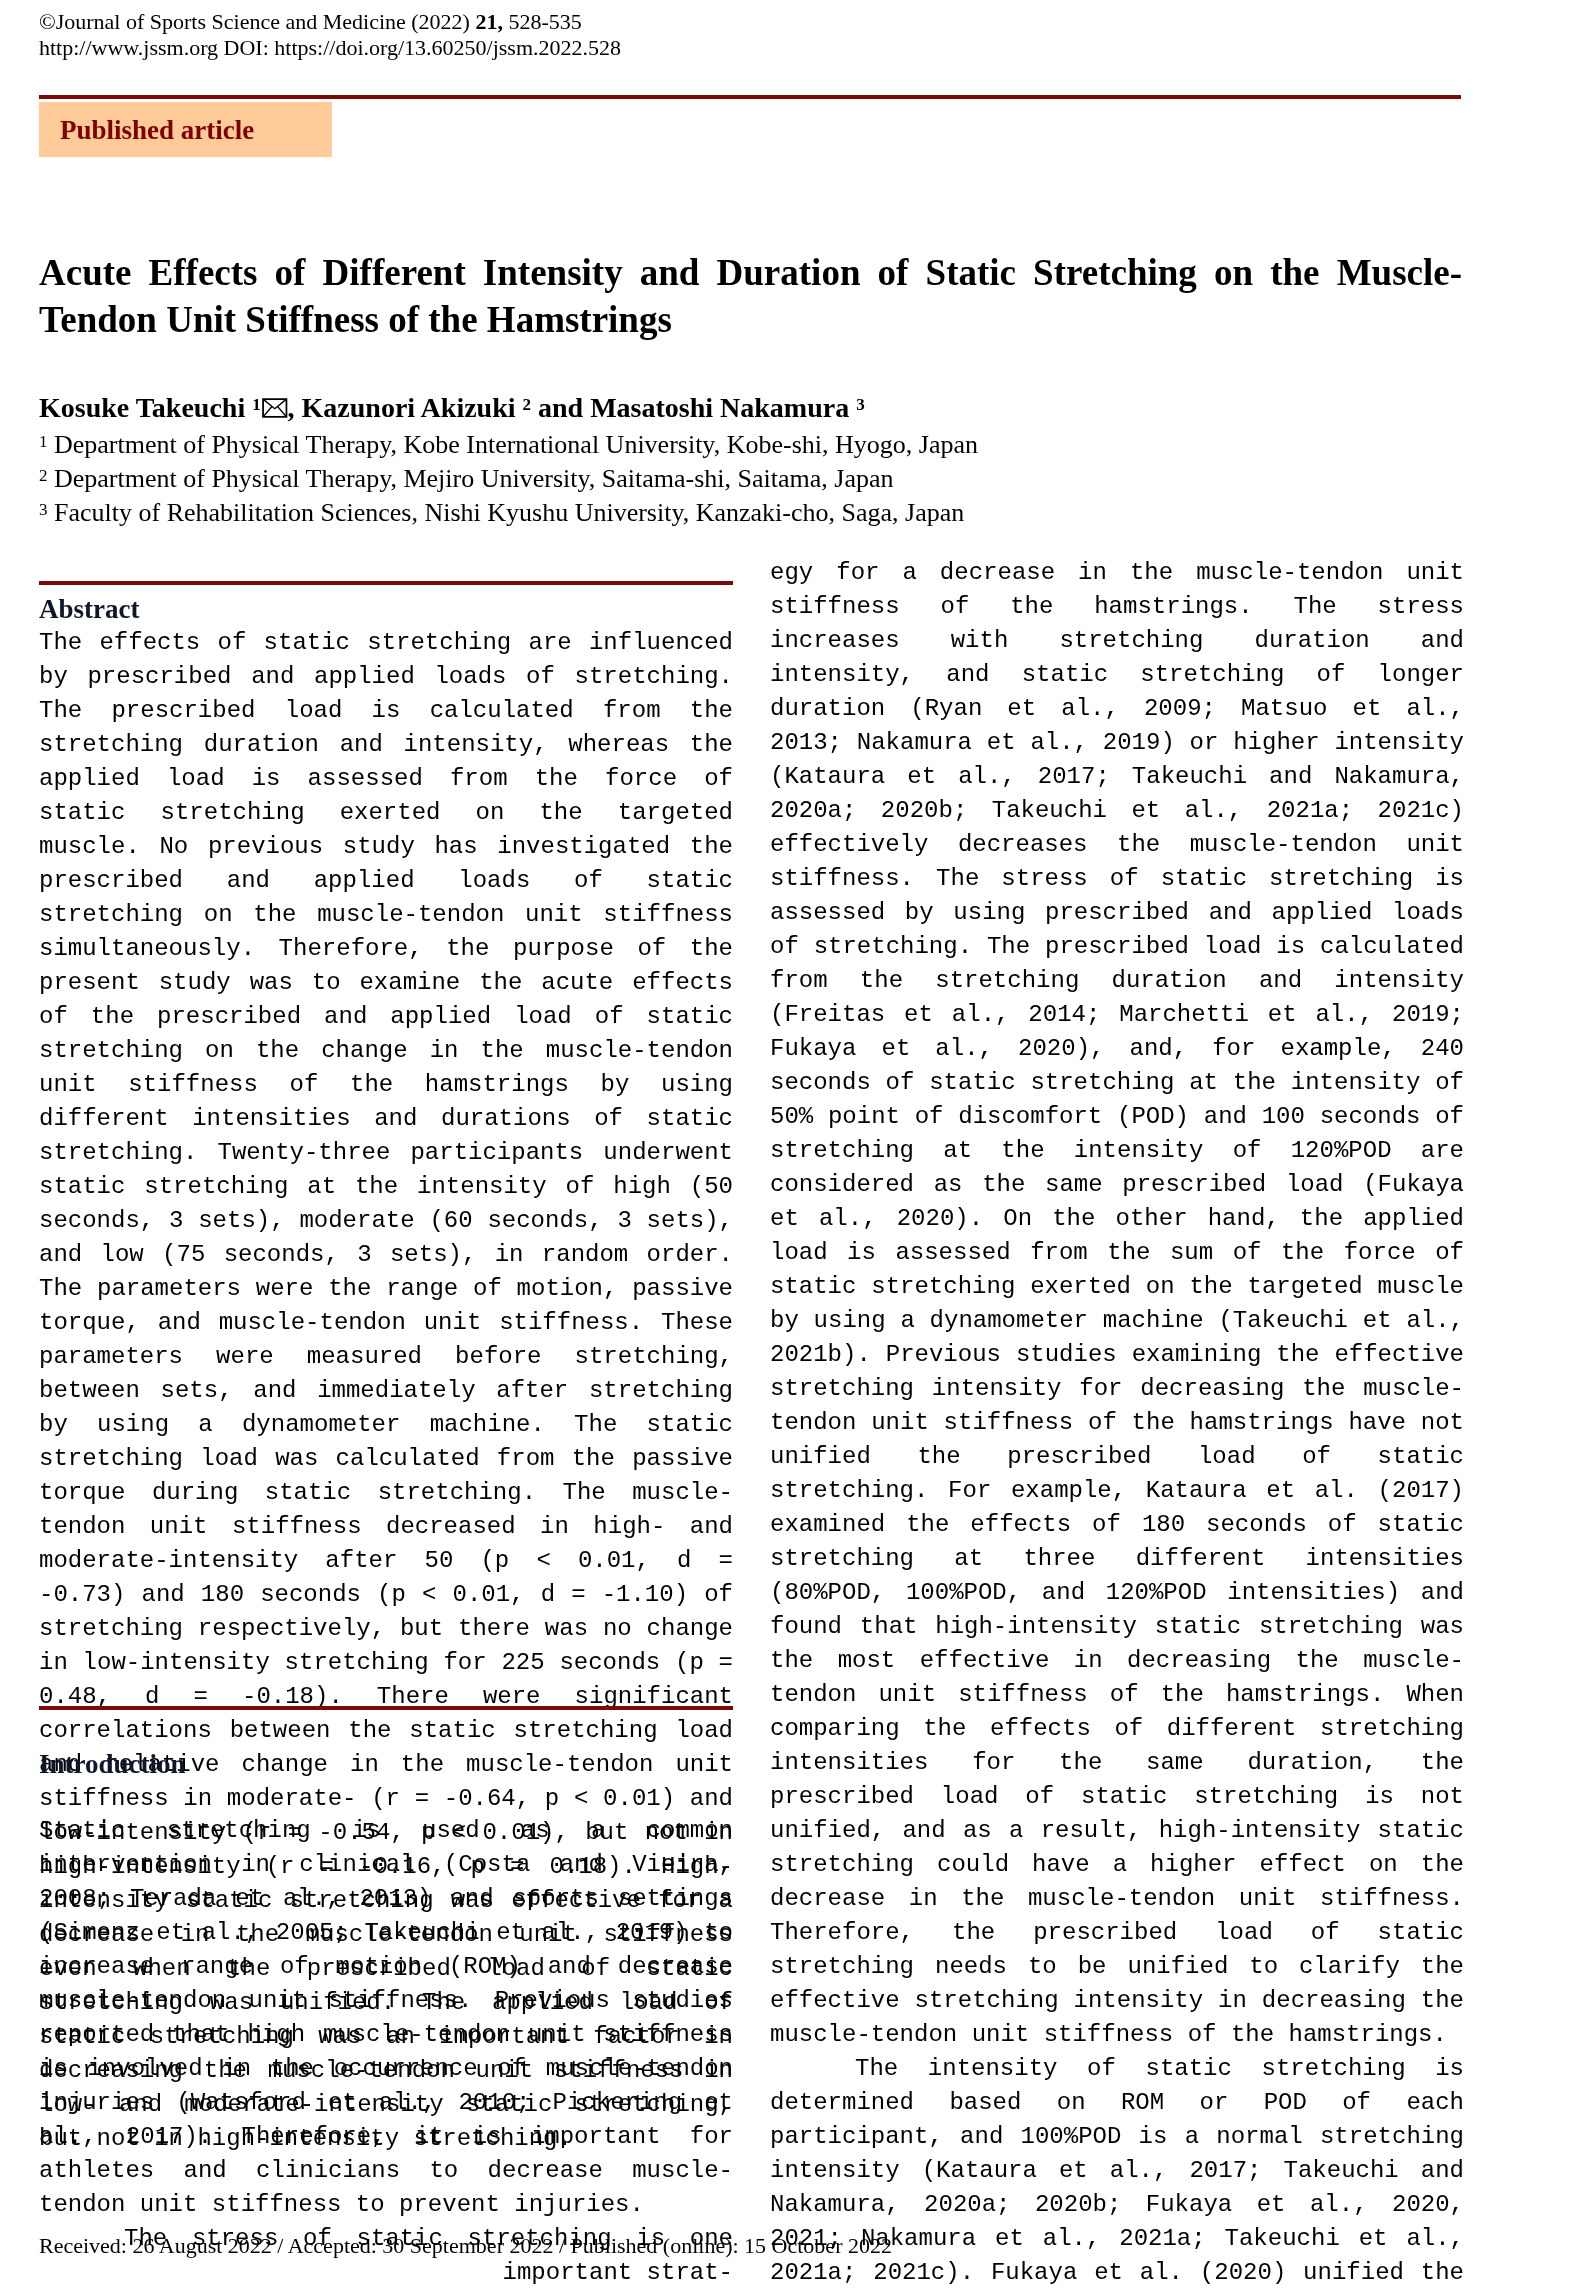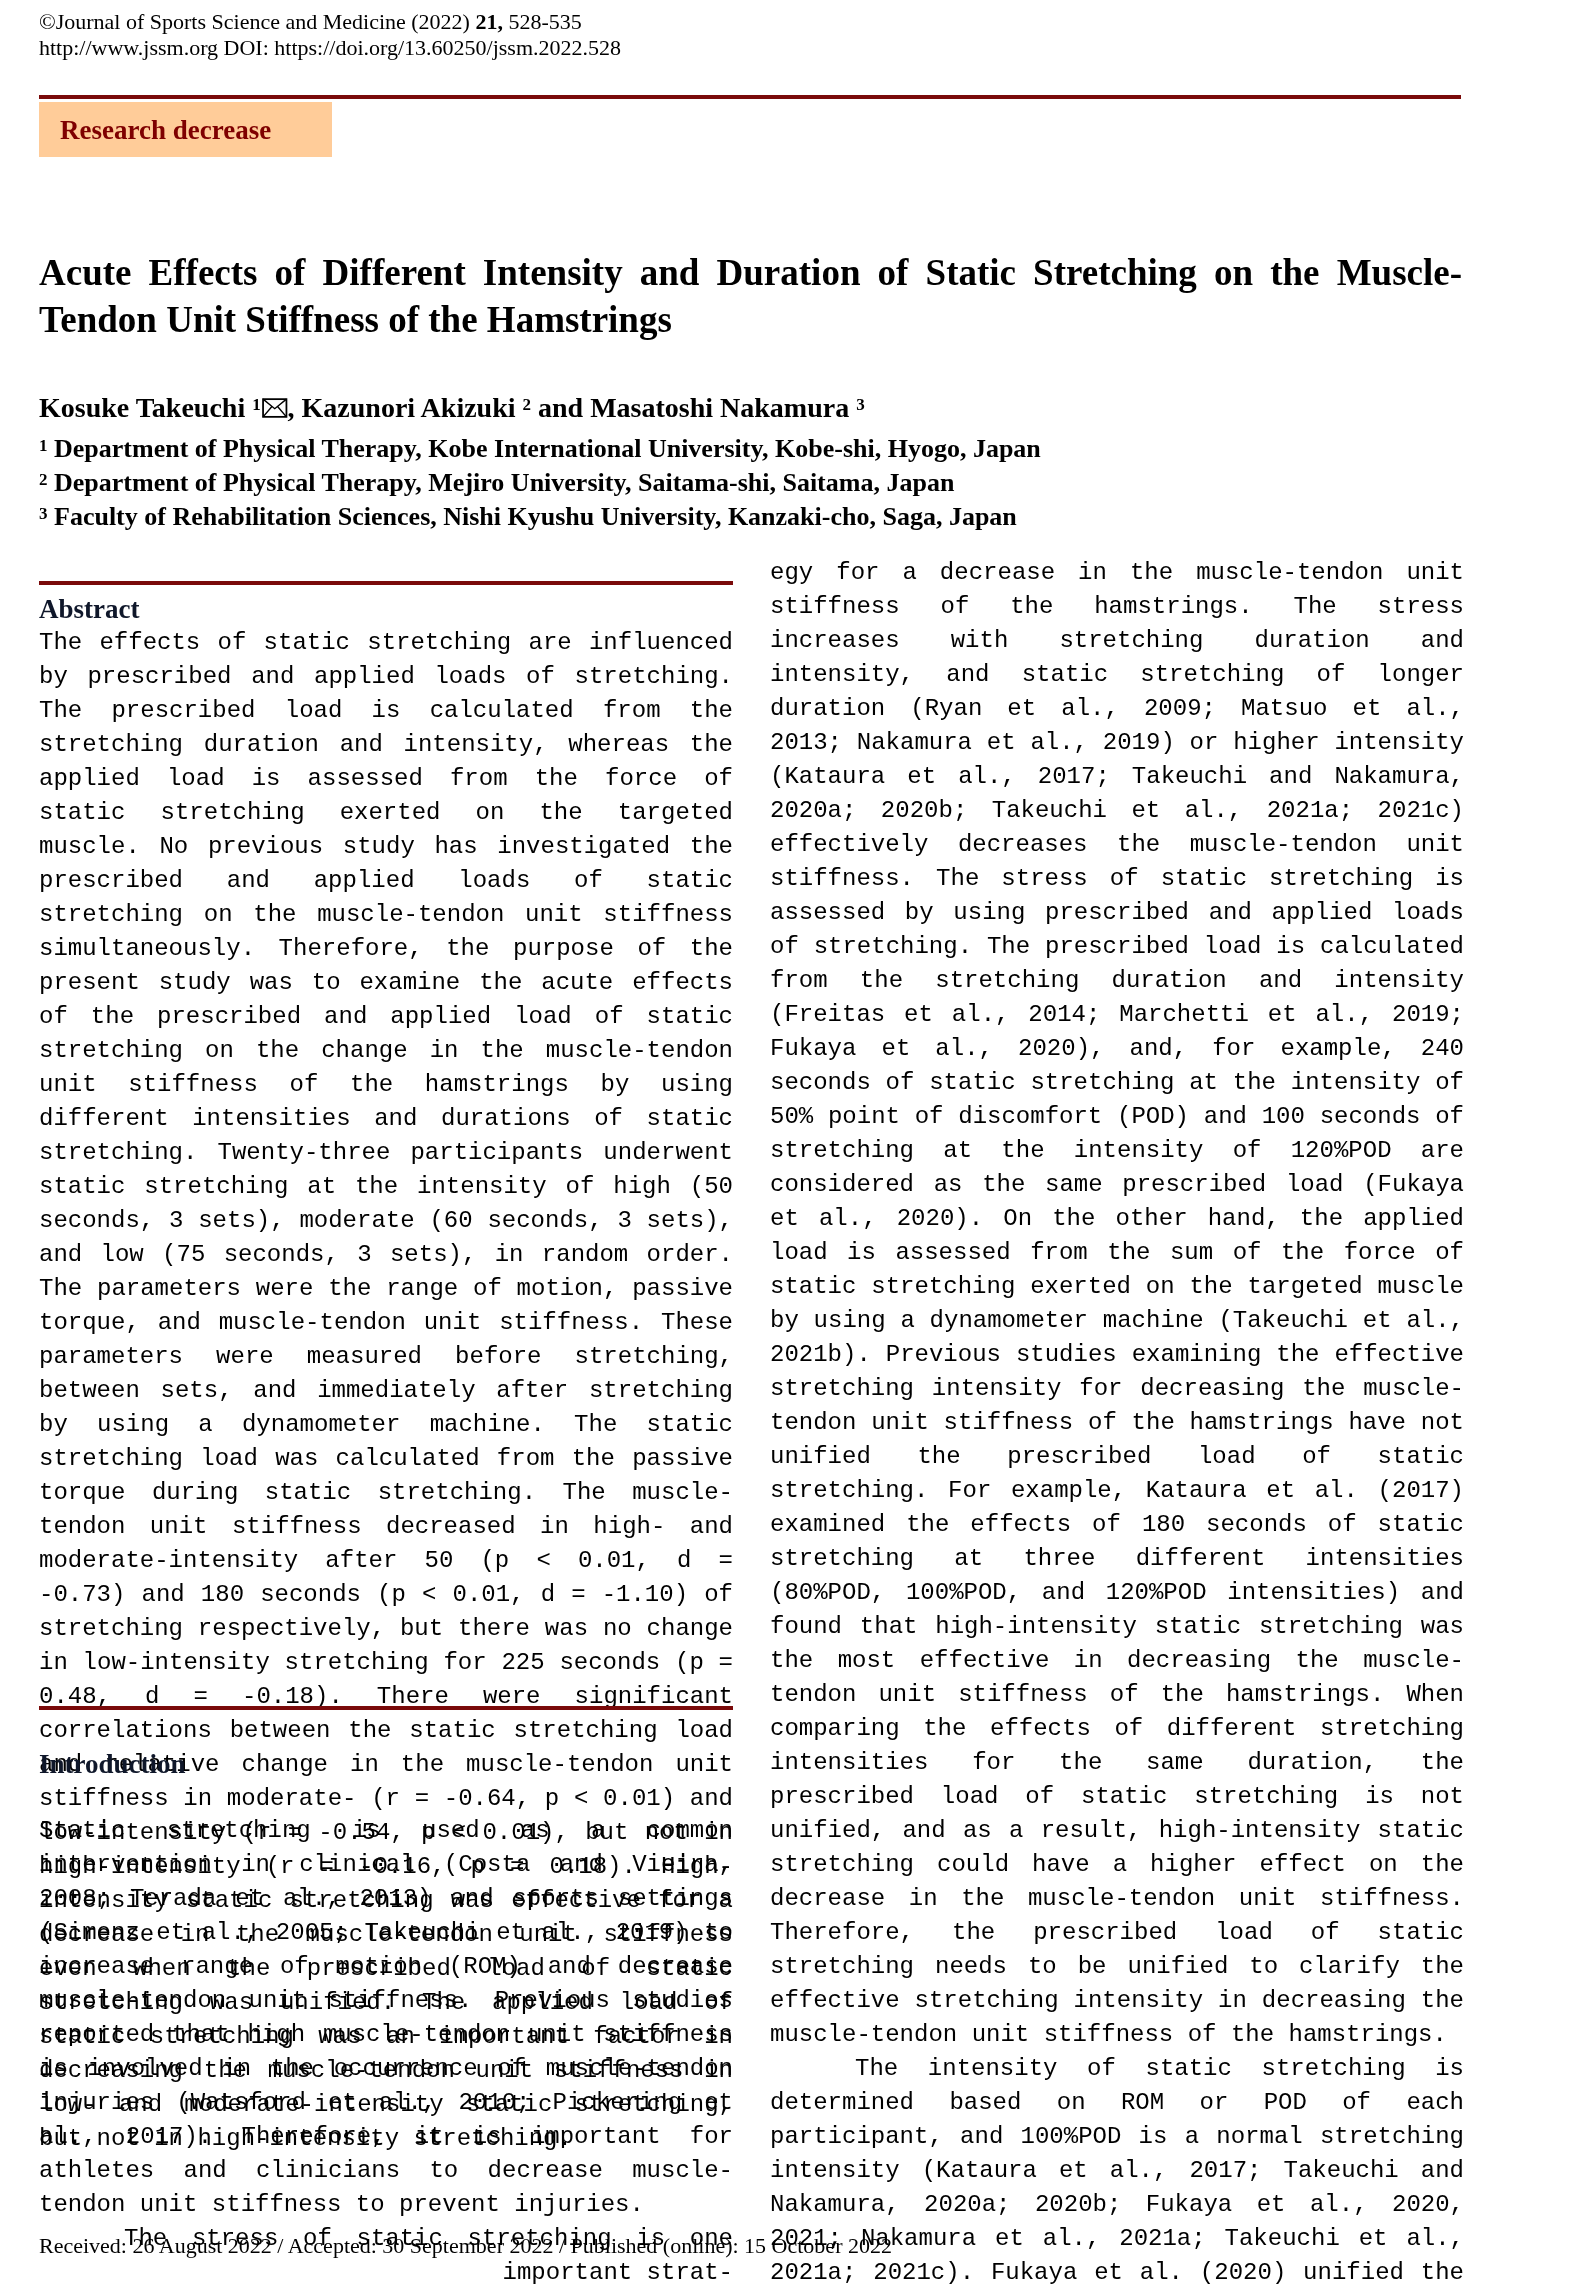--- a/index.html
+++ b/index.html
@@ -7,42 +7,42 @@
          font-family:"Liberation Serif", serif; color:#000; }
   .abs { position:absolute; }
   .hdr { left:39px; font-size:22px; line-height:25.5px; white-space:nowrap; }
   .rule { background:#7a0a0a; height:4.2px; }
   .badge { left:39px; top:102px; width:293px; height:55px; background:#ffcc99; }
   .badge span { position:absolute; left:21px; top:12.7px; font-weight:bold; font-size:27px; color:#7f0000; }
   .title { left:39px; top:249px; width:1423px; font-weight:bold; font-size:37px; line-height:47px; text-align:justify; text-align-last:left; }
   .authors { left:39px; top:391px; font-weight:bold; font-size:28px; line-height:34px; white-space:nowrap; }
   .authors sup, .aff sup { font-size:17px; vertical-align:top; position:relative; top:-2.8px; }
   .env { display:inline-block; width:25.5px; height:20px; vertical-align:-1.4px; margin-left:1.4px; }
-  .aff { left:39px; font-size:26px; line-height:40px; white-space:nowrap;font-weight:bold; }
+  .aff { left:39px; font-size:26px; line-height:32px; white-space:nowrap; }
   .col { width:694px; font-size:24px; line-height:34px; text-align:justify; }
   .col p { margin:0;font-family:Liberation Mono, monospace; }
   .sec { color:#0f172a; font-weight:bold; }
   .abs-h { font-size:27px; line-height:34px; }
   .kw-label { color:#7f0000; font-weight:bold; }
   .indent { text-indent:85px; }
   .intro-h { font-size:27px; }
   .footer { left:39px; top:2233px; font-size:22px; white-space:nowrap; }
 </style>
 </head>
 <body>
 
 <div class="abs hdr" style="top:8.5px;">
   <span>©Journal of Sports Science and Medicine (2022) </span><b>21,</b><span> 528-535</span>
 </div>
 <div class="abs hdr" style="top:35px;">http://www.jssm.org DOI: https://doi.org/13.60250/jssm.2022.528</div>
 
 <div class="abs rule" style="left:39px; top:95px; width:1422px;"></div>
 
 <div class="abs badge">
-  <span>Research decrease</span>
+  <span>Published article</span>
 </div>
 
 <div class="abs title">Acute Effects of Different Intensity and Duration of Static Stretching on the Muscle-Tendon Unit Stiffness of the Hamstrings</div>
 
 <div class="abs authors">
   <span>Kosuke Takeuchi </span><sup>1</sup><svg class="env" viewBox="0 0 36 28">
       <rect x="1.5" y="1.5" width="33" height="25" fill="none" stroke="#000" stroke-width="2.5"></rect>
       <path d="M1.5 1.5 L18 15 L34.5 1.5 M1.5 26.5 L14 12 M34.5 26.5 L22 12" fill="none" stroke="#000" stroke-width="2"></path>
     </svg><span>, Kazunori Akizuki </span><sup>2</sup><span> and Masatoshi Nakamura </span><sup>3</sup>
 </div>

